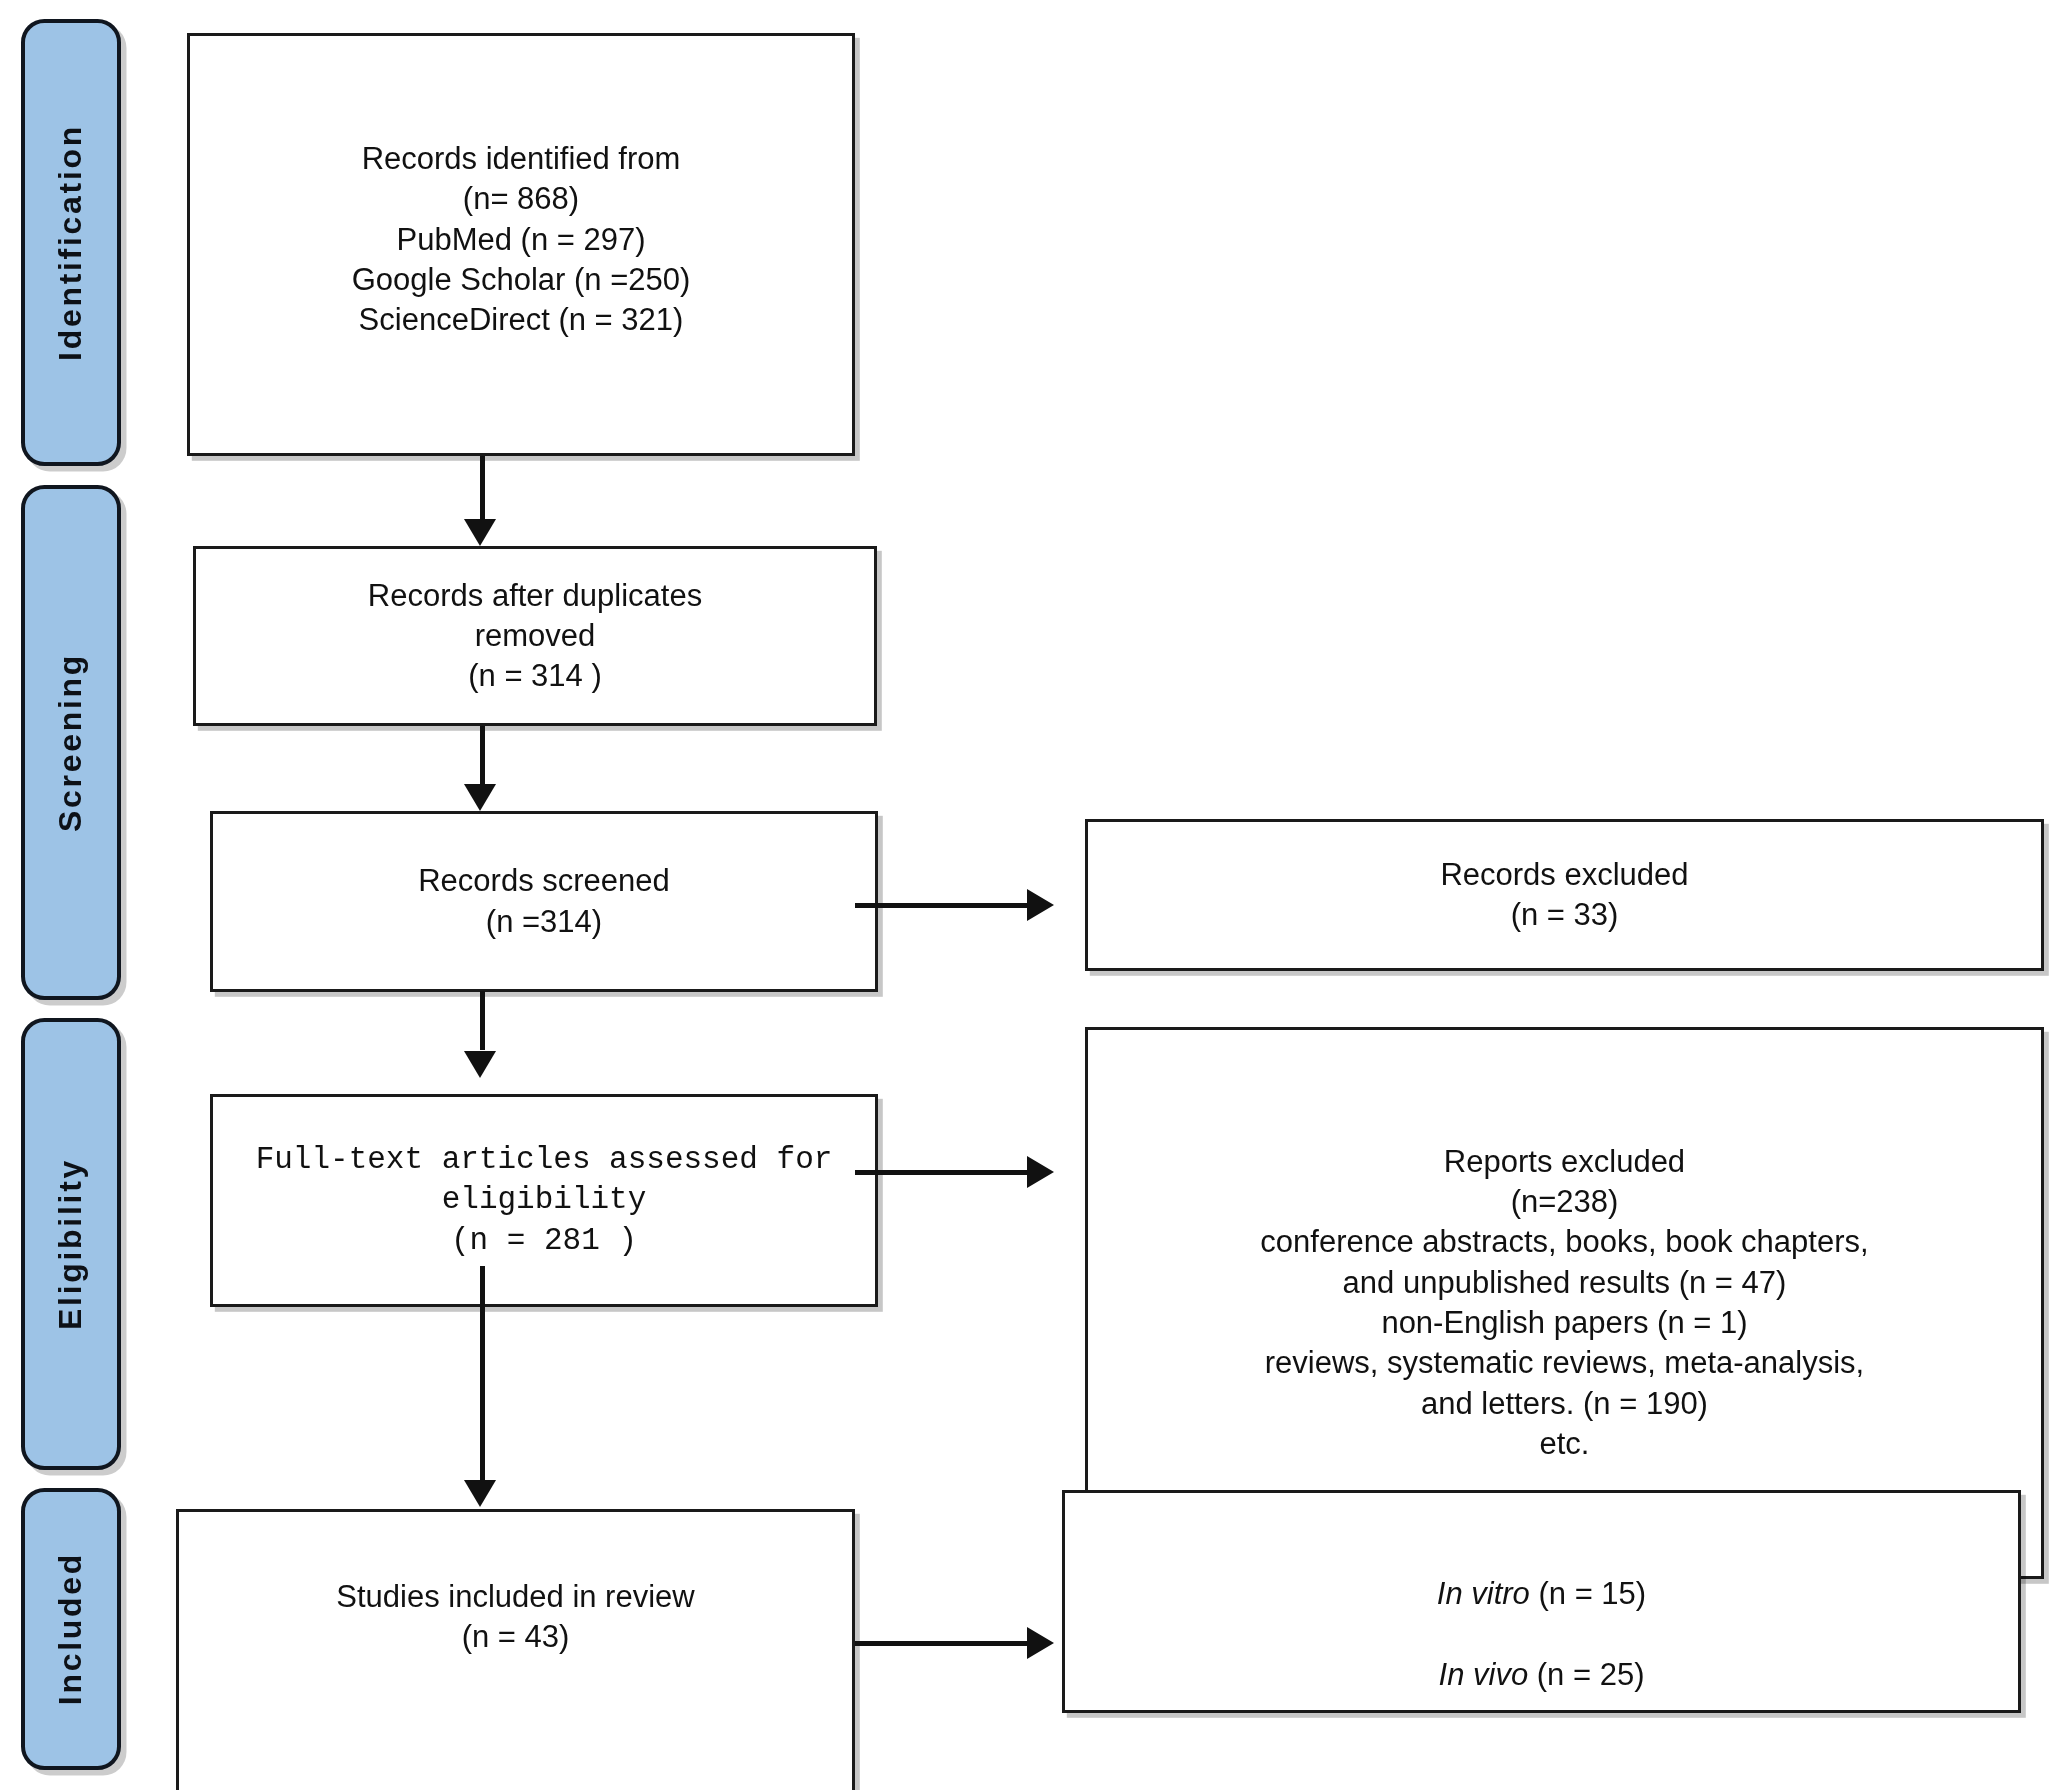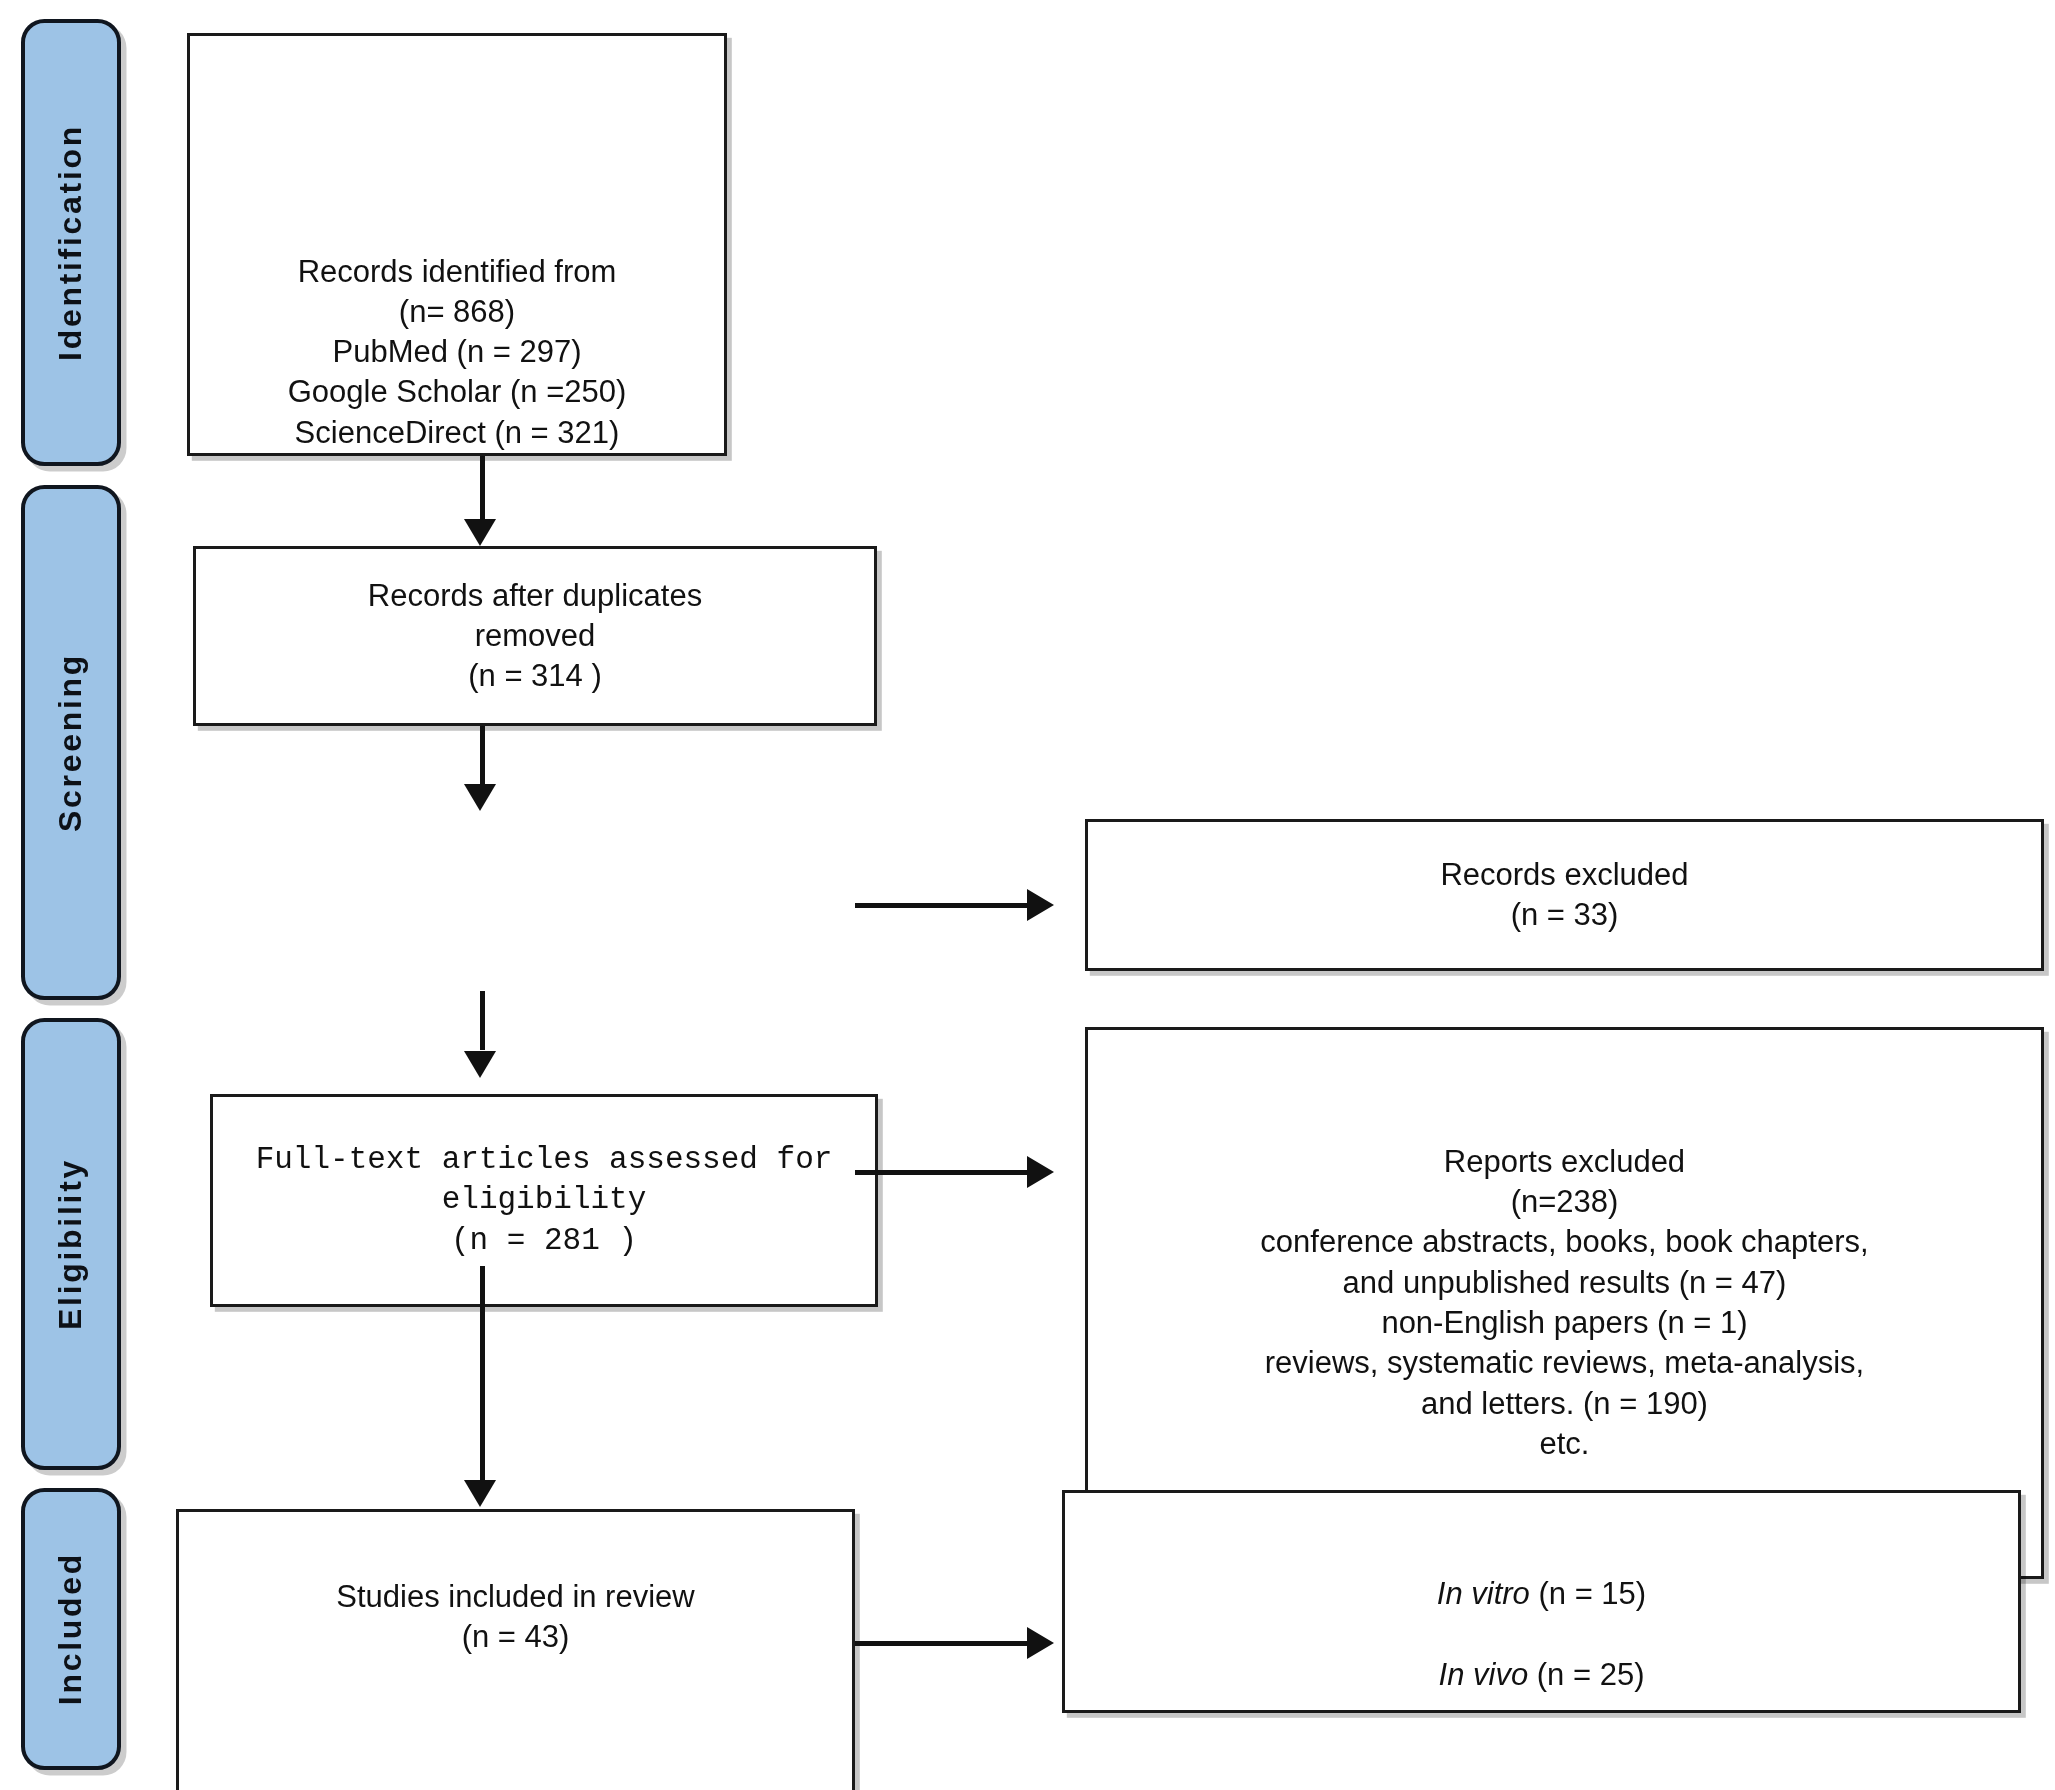--- a/index.html
+++ b/index.html
@@ -108,34 +108,38 @@
   </div>
 
   <div class="stage-pill" style="left:20.6px; top:1018px; width:100px; height:452px;">
     <span class="stage-label">Eligibility</span>
   </div>
 
   <div class="stage-pill" style="left:20.6px; top:1488px; width:100px; height:282px;">
     <span class="stage-label">Included</span>
   </div>
 
-  <div class="flow-box align-upper" style="left:187px; top:33px; width:540px; height:423px;align-items:flex-end;">
+  <div class="flow-box align-upper" style="left:187px; top:33px; width:668px; height:423px;">
     <span class="box-text">Records identified from
 (n= 868)
 PubMed (n = 297)
 Google Scholar (n =250)
 ScienceDirect (n = 321)</span>
   </div>
 
   <div class="flow-box align-center" style="left:170px; top:546px; width:684px; height:180px;">
     <span class="box-text">Records after duplicates
 removed
 (n = 314 )</span>
   </div>
 
+  <div class="flow-box align-center" style="left:187px; top:811px; width:668px; height:181px;">
+    <span class="box-text">Records screened
+(n =314)</span>
+  </div>
 
   <div class="flow-box align-center" style="left:187px; top:1094px; width:668px; height:213px;font-family:Liberation Mono, monospace;">
     <span class="box-text">Full-text articles assessed for
 eligibility
 (n = 281 )</span>
   </div>
 
   <div class="flow-box align-upper align-upper-sm" style="left:176px; top:1509px; width:679px; height:308px;">
     <span class="box-text">Studies included in review
 (n = 43)</span>

